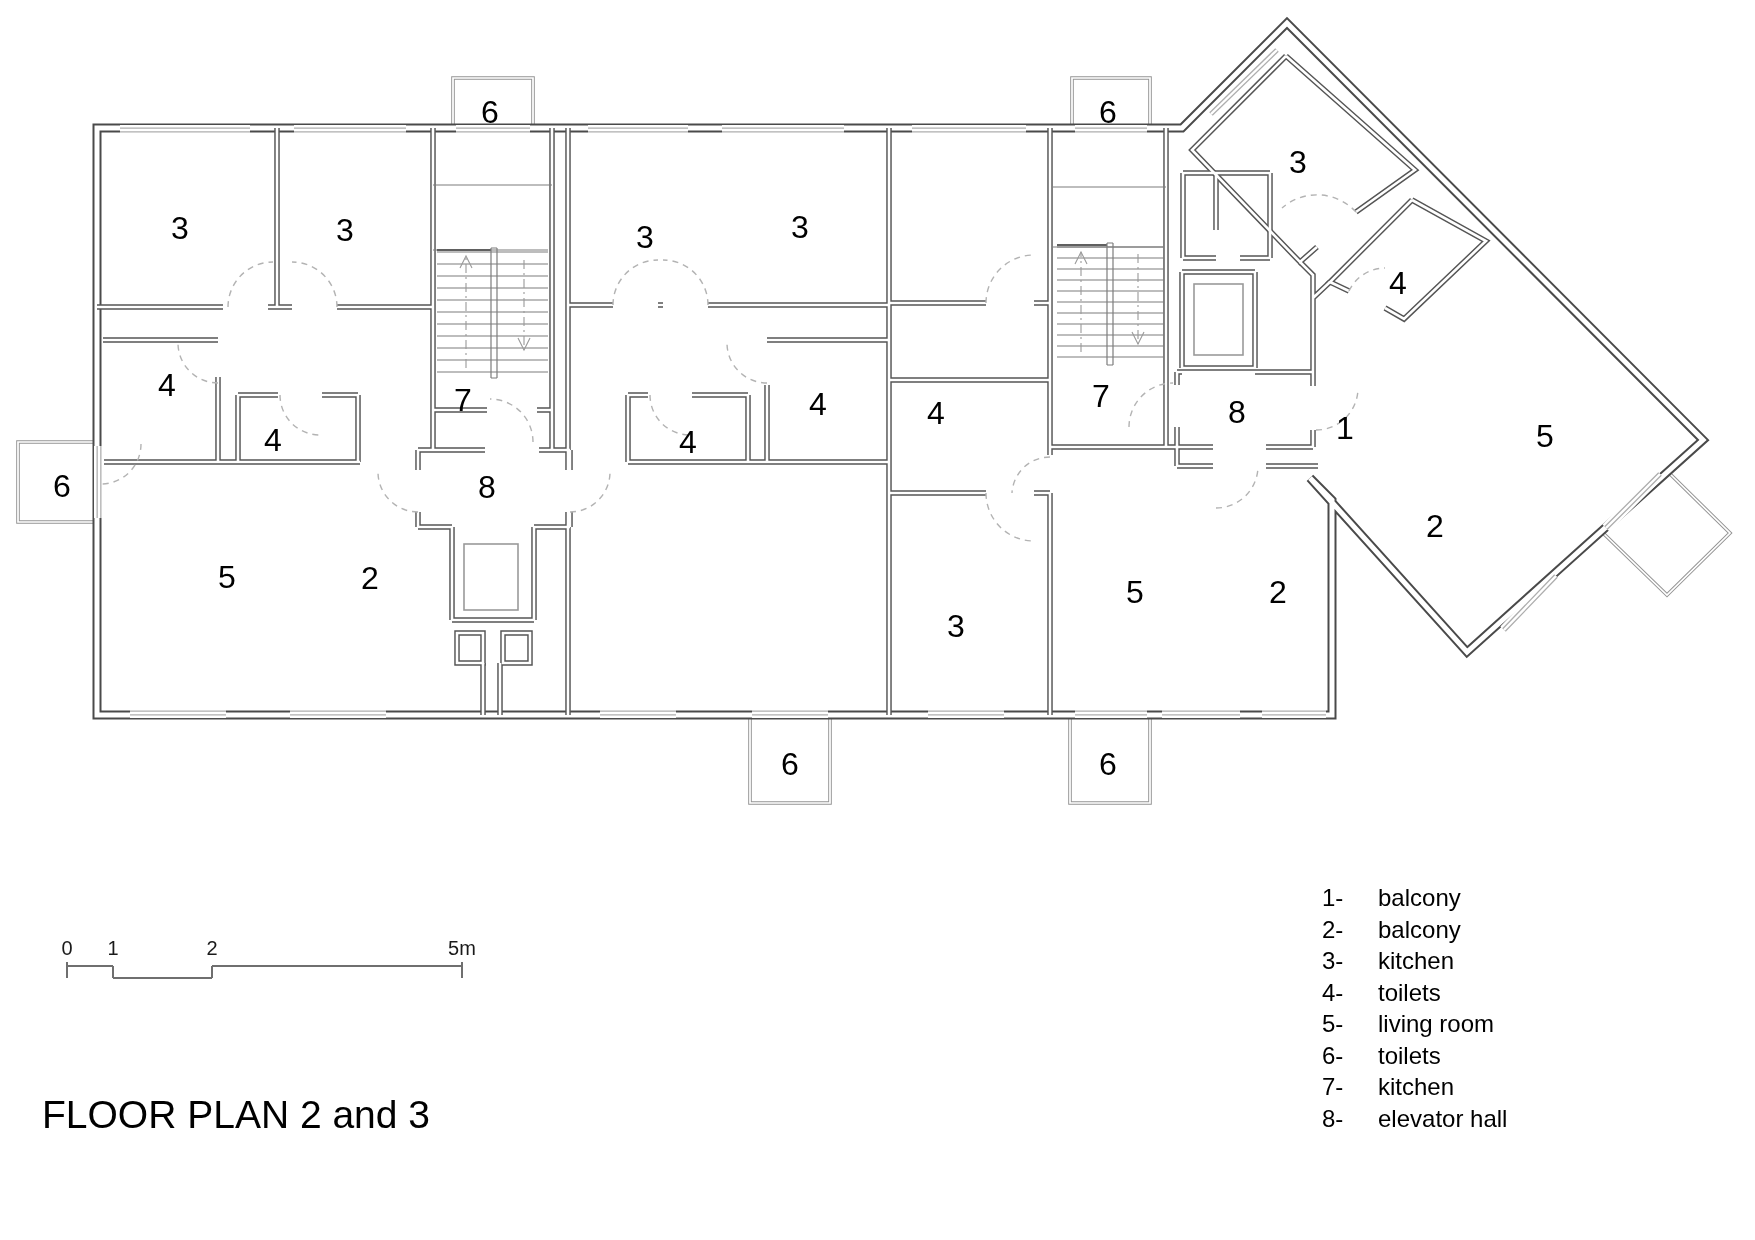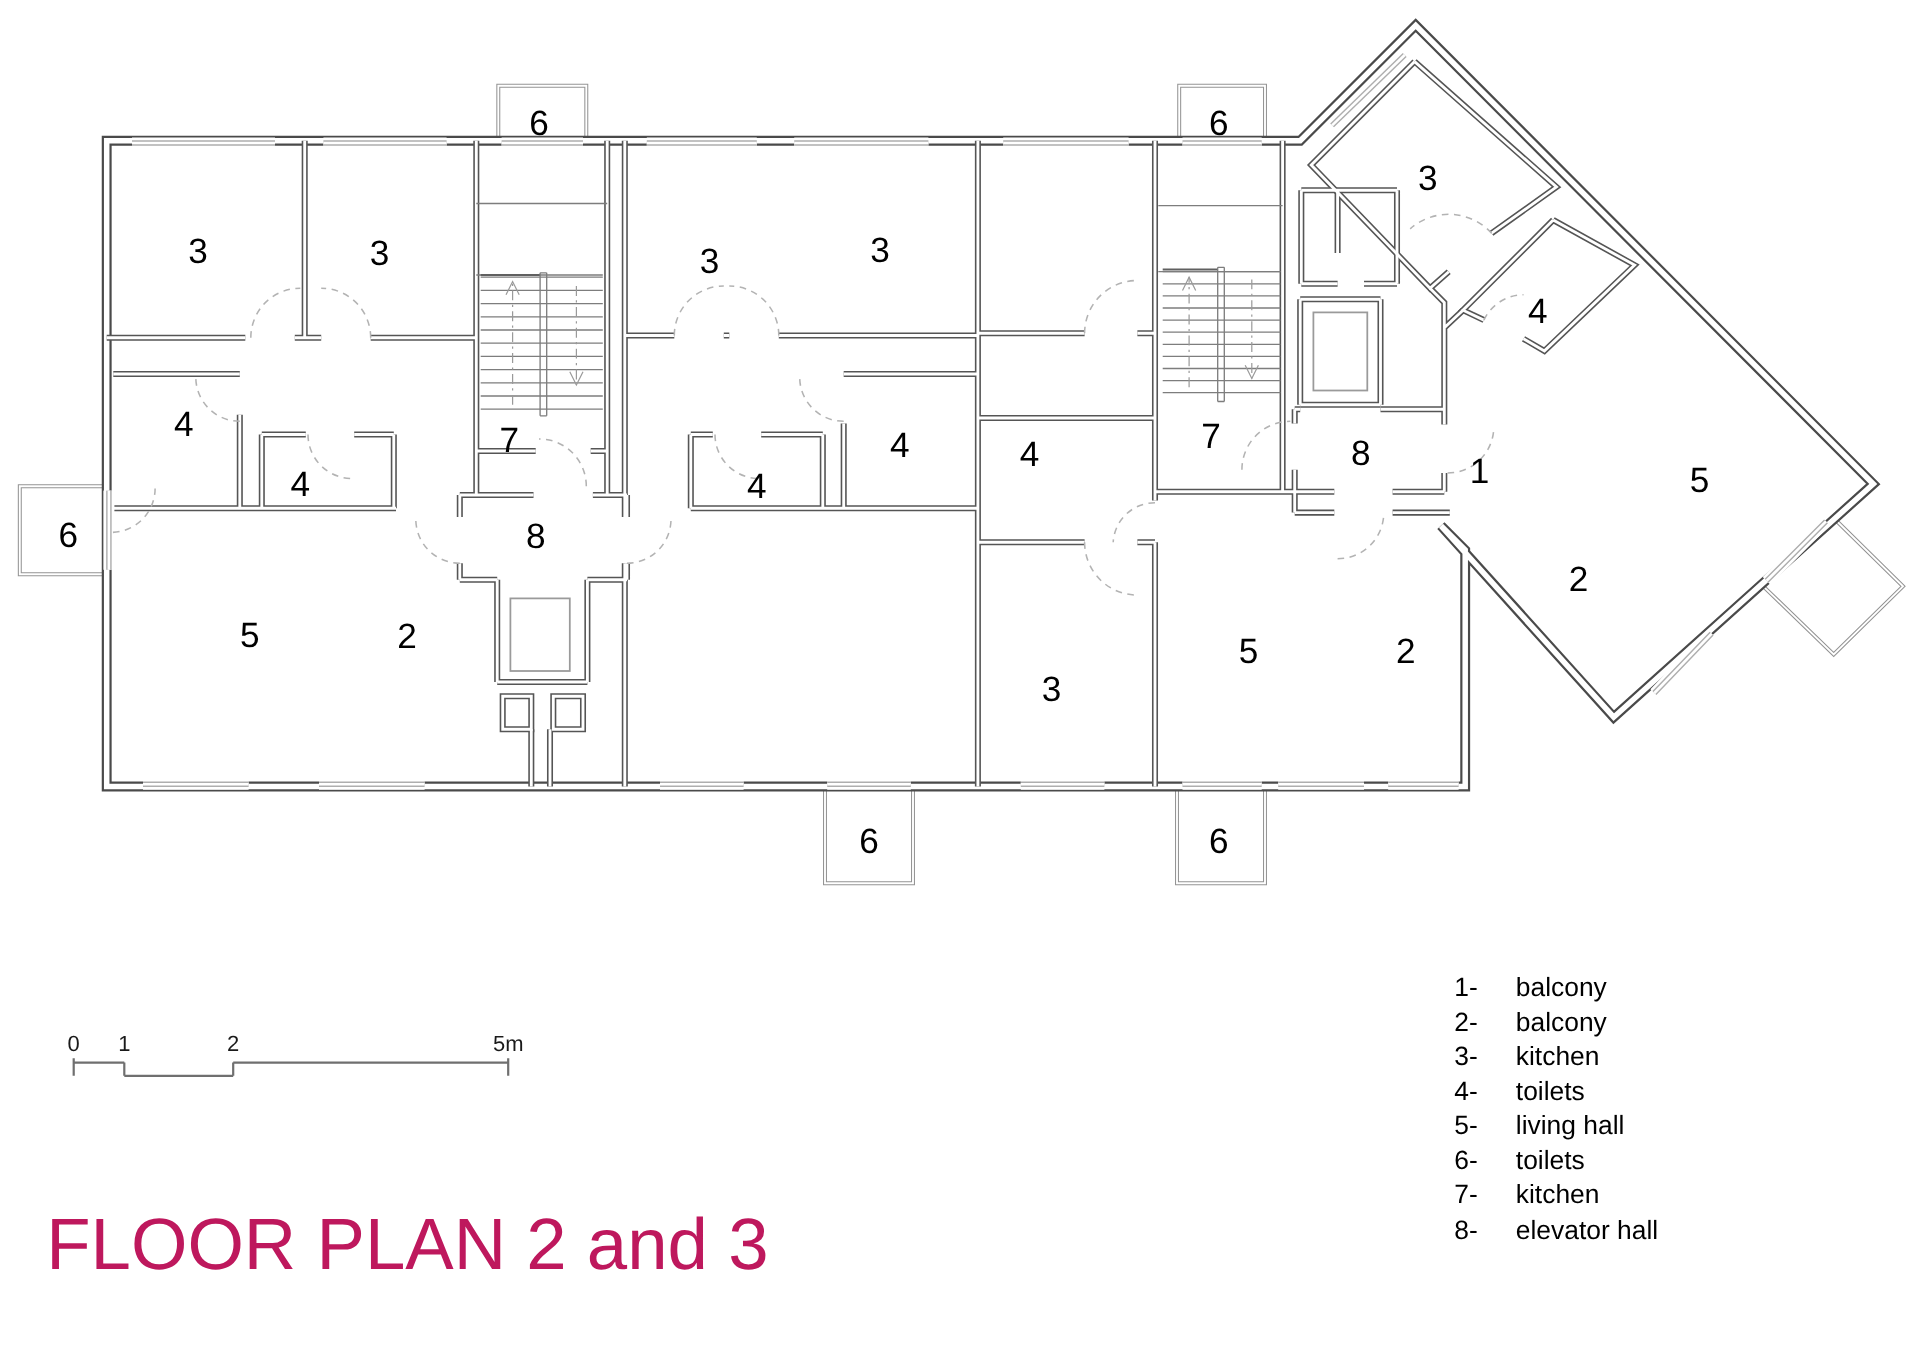--- a/index.html
+++ b/index.html
@@ -18,21 +18,21 @@
   .winB{fill:none;stroke:#ffffff;stroke-width:2.4;}
   .det{fill:none;stroke:#7d7d7d;stroke-width:1.2;}
   .detD{fill:none;stroke:#606060;stroke-width:2;}
   .cab{fill:none;stroke:#9a9a9a;stroke-width:1.6;}
   .arc{fill:none;stroke:#b3b3b3;stroke-width:1.4;stroke-dasharray:6 5;}
   .dashdot{fill:none;stroke:#9a9a9a;stroke-width:1.1;stroke-dasharray:9 4 2 4;}
   .arrow{fill:none;stroke:#9a9a9a;stroke-width:1.1;}
   .scaleL{fill:none;stroke:#6f6f6f;stroke-width:2;}
   text.rlabel{font-family:"Liberation Sans",sans-serif;font-size:32px;fill:#000;text-anchor:middle;}
   text.slabel{font-family:"Liberation Sans",sans-serif;font-size:20px;fill:#1a1a1a;text-anchor:middle;}
-  #title{position:absolute;left:42px;top:1093px;font-size:66px;letter-spacing:0px;color:#be185d;white-space:nowrap;}
+  #title{position:absolute;left:42px;top:1093px;font-size:39px;letter-spacing:0px;color:#000000;white-space:nowrap;}
   #legend{position:absolute;left:1322px;top:882px;font-size:24px;line-height:31.5px;}
   .legend-row{display:flex;}
   .legend-num{width:56px;}
   .legend-label{white-space:nowrap;}
 </style>
 </head>
 <body>
 
 <div id="plan-wrap">
 <svg width="1755" height="1240" viewBox="0 0 1755 1240" xmlns="http://www.w3.org/2000/svg">
@@ -226,21 +226,21 @@
     <div class="legend-row">
       <div class="legend-num">3-</div>
       <div class="legend-label">kitchen</div>
     </div>
     <div class="legend-row">
       <div class="legend-num">4-</div>
       <div class="legend-label">toilets</div>
     </div>
     <div class="legend-row">
       <div class="legend-num">5-</div>
-      <div class="legend-label">living hall</div>
+      <div class="legend-label">living room</div>
     </div>
     <div class="legend-row">
       <div class="legend-num">6-</div>
       <div class="legend-label">toilets</div>
     </div>
     <div class="legend-row">
       <div class="legend-num">7-</div>
       <div class="legend-label">kitchen</div>
     </div>
     <div class="legend-row">

